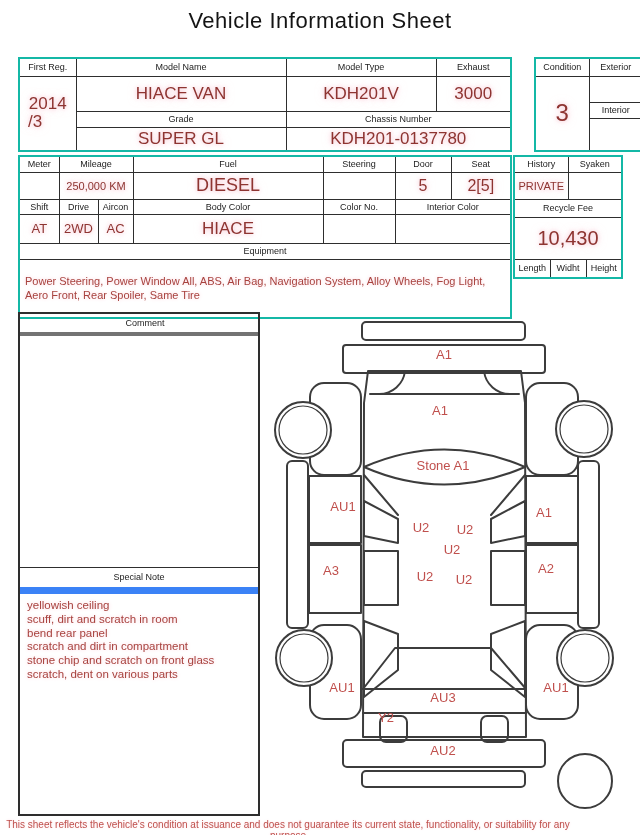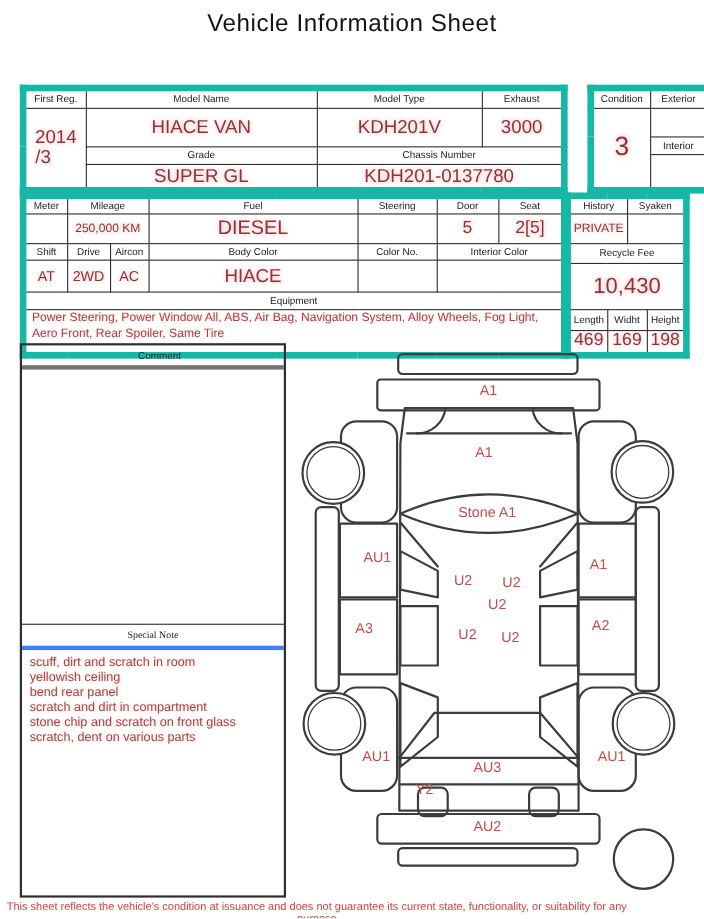--- a/index.html
+++ b/index.html
@@ -4,41 +4,41 @@
 <style>
   html,body{margin:0;padding:0;background:#fff;}
   body{width:640px;height:835px;font-family:"Liberation Sans",sans-serif;color:#1c1c1c;}
   #sheet{position:relative;width:640px;height:835px;background:#ffffff;overflow:hidden;}
   .abs{position:absolute;}
 
   .title{left:0;top:8px;width:640px;text-align:center;font-size:22px;font-weight:400;
          letter-spacing:.5px;color:#141414;}
 
   table{border-collapse:collapse;table-layout:fixed;font-family:inherit;}
-  .grid{border:6px solid #14b8a6;margin-top:20px;}
+  .grid{border:2px solid #14b8a6;}
   .grid th,.grid td{border:1px solid #2e2e2e;padding:0 2px;overflow:hidden;white-space:nowrap;}
   .grid th{font-weight:normal;font-size:9px;color:#1c1c1c;text-align:center;}
   td{text-align:center;vertical-align:middle;}
 
   .val{color:#8e3431;text-shadow:0 0 4px #f6c6d2, 0 0 8px rgba(250,190,205,.55);}.fs11{font-size:11px}.fs13{font-size:13px}
   .fs16{font-size:16px}.fs17{font-size:17px}.fs18{font-size:18px}.fs20{font-size:20px}.fs24{font-size:24px}
   .h16{height:16px}.h15{height:15px}.h18{height:18px}.h19{height:19px}.h23{height:23px}.h24{height:24px}
   .h26{height:26px}.h27{height:27px}.h29{height:29px}.h33{height:33px}
   .h35{height:35px}.h42{height:42px}
 
   .equip-cell{white-space:normal !important;text-align:left;vertical-align:top;
-              font-size:11px;line-height:1.35;padding:0 5px !important;color:#a8423e;
+              font-size:11px;line-height:1.35;padding:14px 5px !important;color:#a8423e;
               text-shadow:0 0 4px #f8cdd8;}
 
   .bigbox{left:18px;top:312px;width:242px;height:504px;border:2px solid #2e2e2e;
           display:flex;flex-direction:column;box-sizing:border-box;}
   .box-head{height:18px;line-height:18px;text-align:center;font-size:9px;border-bottom:4px solid #737373;padding-left:12px;}
   .comment-area{height:231px;flex:0 0 auto;}
   .note-head{height:19px;line-height:19px;text-align:center;font-size:9px;
-             border-top:1px solid #2e2e2e;border-bottom:4px solid #3b82f6;font-family:Liberation Serif, serif;}
+             border-top:1px solid #2e2e2e;border-bottom:7px solid #3b82f6;}
   .note-lines{padding:5px 7px;color:#a8423e;font-size:11.5px;line-height:1.2;
               text-shadow:0 0 4px #f8cdd8;}
   .spacer{flex:1 1 auto;}
 
   .disclaimer{left:0;top:819px;width:576px;text-align:center;font-size:10px;color:#bf4f4b;
               text-shadow:0 0 3px #fadbe2;}
 
   svg text{font-family:"Liberation Sans",sans-serif;font-size:13px;fill:#c0504d;text-anchor:middle;}
 </style>
 </head>
@@ -178,35 +178,30 @@
       <th colspan="4">Recycle Fee</th>
     </tr>
     <tr class="h42">
       <td colspan="4" class="val fs20">10,430</td>
     </tr>
     <tr class="h19">
       <th>Length</th>
       <th colspan="2">Widht</th>
       <th>Height</th>
     </tr>
-    <tr class="h23">
-      <td class="val fs16">469</td>
-      <td colspan="2" class="val fs16">169</td>
-      <td class="val fs16">198</td>
-    </tr>
   </tbody>
     </table>
 
   <div class="abs bigbox">
     <div class="box-head">Comment</div>
     <div class="comment-area"></div>
     <div class="note-head">Special Note</div>
     <div class="note-lines">
+      <div>yellowish ceiling</div>
       <div>scuff, dirt and scratch in room</div>
-      <div>yellowish ceiling</div>
       <div>bend rear panel</div>
       <div>scratch and dirt in compartment</div>
       <div>stone chip and scratch on front glass</div>
       <div>scratch, dent on various parts</div>
     </div>
     <div class="spacer"></div>
   </div>
 
   <svg class="abs" style="left:268px;top:303px;" width="372" height="512" viewBox="0 0 372 512">
     <g fill="none" stroke="#3c3c3c" stroke-width="2" stroke-linejoin="round" stroke-linecap="round">

